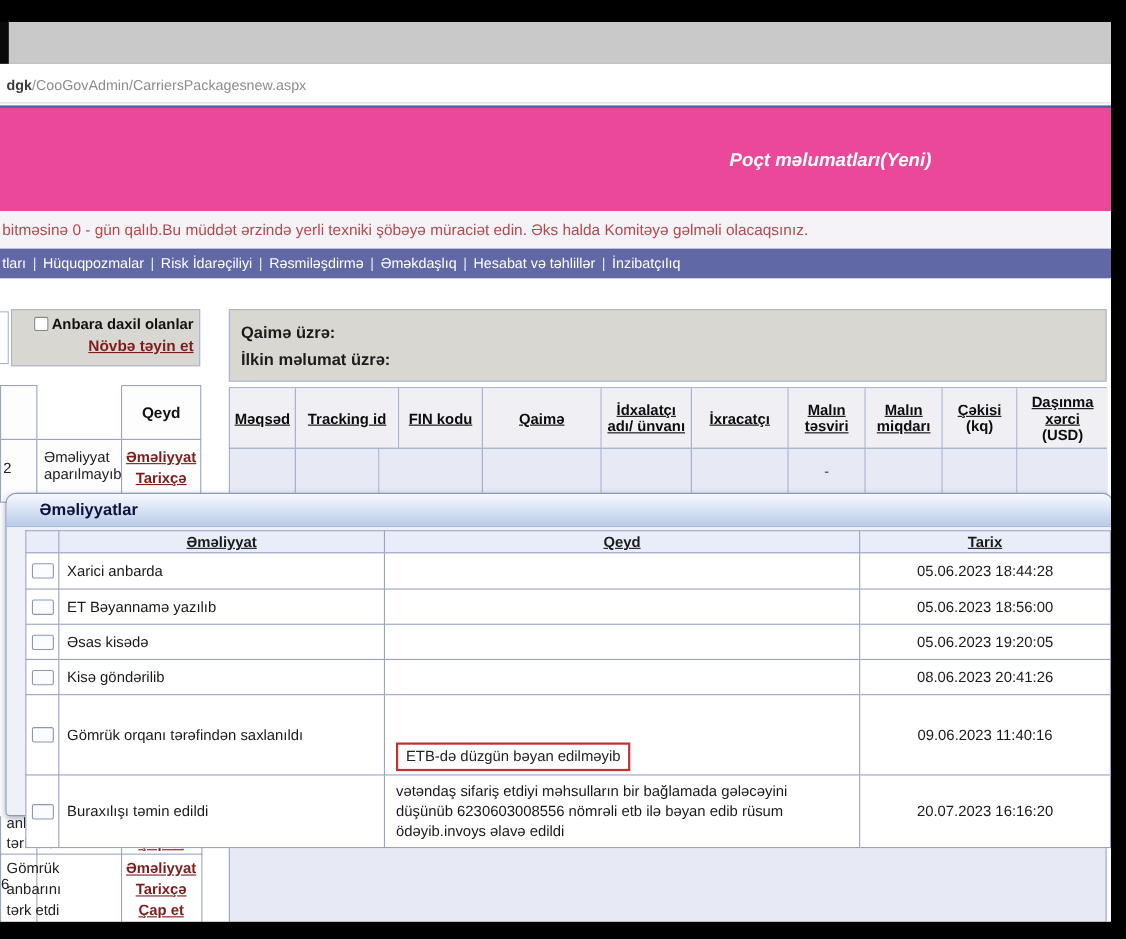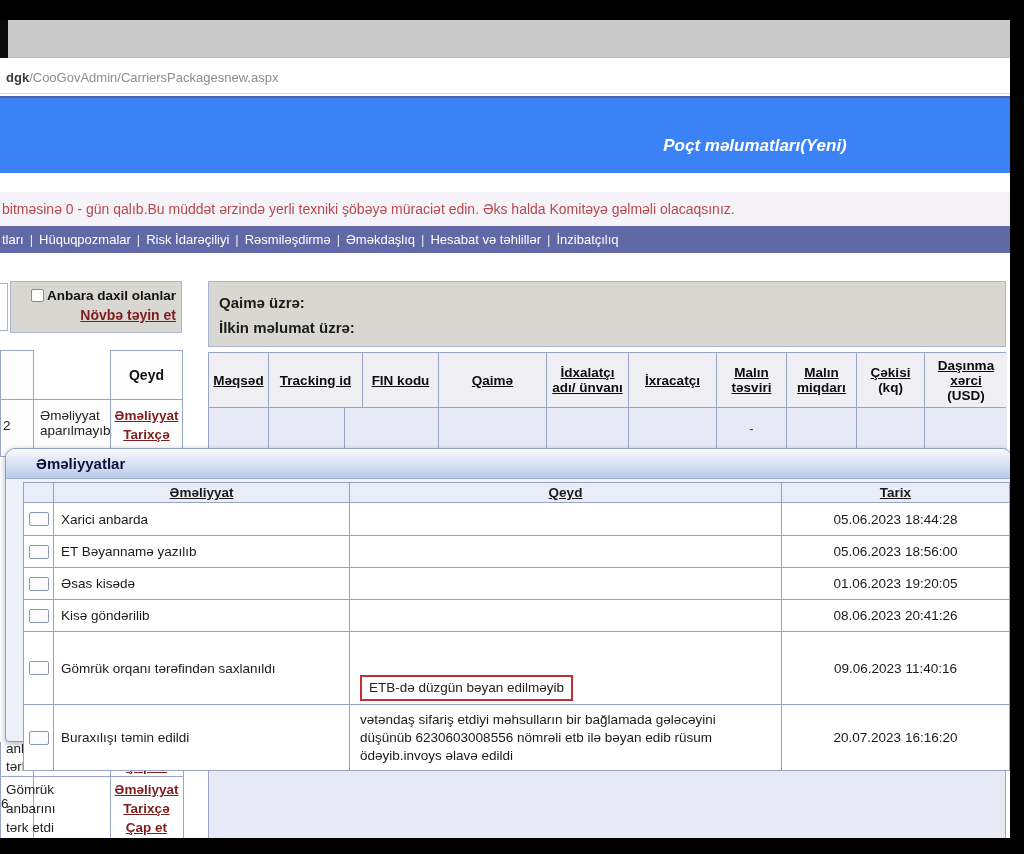--- a/index.html
+++ b/index.html
@@ -10,21 +10,21 @@
 
   
   .top-black { left:0; top:0; width:1024px; height:20px; background:#000; z-index:40; }
   .chrome-bar { left:0; top:20px; width:1024px; height:38px; background:#c9c9c9; border-bottom:1px solid #bdbdbd; }
   .chrome-notch { left:0; top:20px; width:8px; height:38px; background:#0a0a0a; }
   .url-bar { left:0; top:62px; width:1010px; height:32px; background:#fff; border-bottom:1px solid #dcdcdc; line-height:32px; font-size:13px; padding-left:6px; }
   .url-bold { color:#3c3c3c; font-weight:bold; }
   .url-rest { color:#8d8d8d; }
 
   
-  .purple-band { left:0; top:96px; width:1010px; height:77px; background:#3b82f6; border-top:2px solid #5560a0; }
+  .purple-band { left:0; top:96px; width:1010px; height:96px; background:#ec4899; border-top:2px solid #5560a0; }
   .page-title { position:absolute; left:470px; top:38px; width:570px; text-align:center; color:#fff; font-size:17px; font-weight:bold; font-style:italic; }
 
   
   .warning-row { left:0; top:192px; width:1010px; height:34px; background:#f6f3f8; line-height:34px; font-size:14px; color:#b6494c; padding-left:2px; white-space:nowrap; }
 
   
   .menu-bar { left:0; top:226px; width:1010px; height:27px; background:#6069a6; color:#fff; font-size:13px; line-height:27px; padding-left:2px; white-space:nowrap; }
   .menu-item { cursor:pointer; }
   .menu-sep { margin:0 6px; color:#e8eaf5; }
 
@@ -240,21 +240,21 @@
         <td class="op-cell">ET Bəyannamə yazılıb</td>
         <td class="note-cell"></td>
         <td class="date-cell">05.06.2023 18:56:00</td>
       </tr>
       <tr style="height:32px;">
         <td>
               <div class="cbx"></div>
             </td>
         <td class="op-cell">Əsas kisədə</td>
         <td class="note-cell"></td>
-        <td class="date-cell">01.06.2023 19:20:05</td>
+        <td class="date-cell">05.06.2023 19:20:05</td>
       </tr>
       <tr style="height:32px;">
         <td>
               <div class="cbx"></div>
             </td>
         <td class="op-cell">Kisə göndərilib</td>
         <td class="note-cell"></td>
         <td class="date-cell">08.06.2023 20:41:26</td>
       </tr>
       <tr style="height:37px;">

